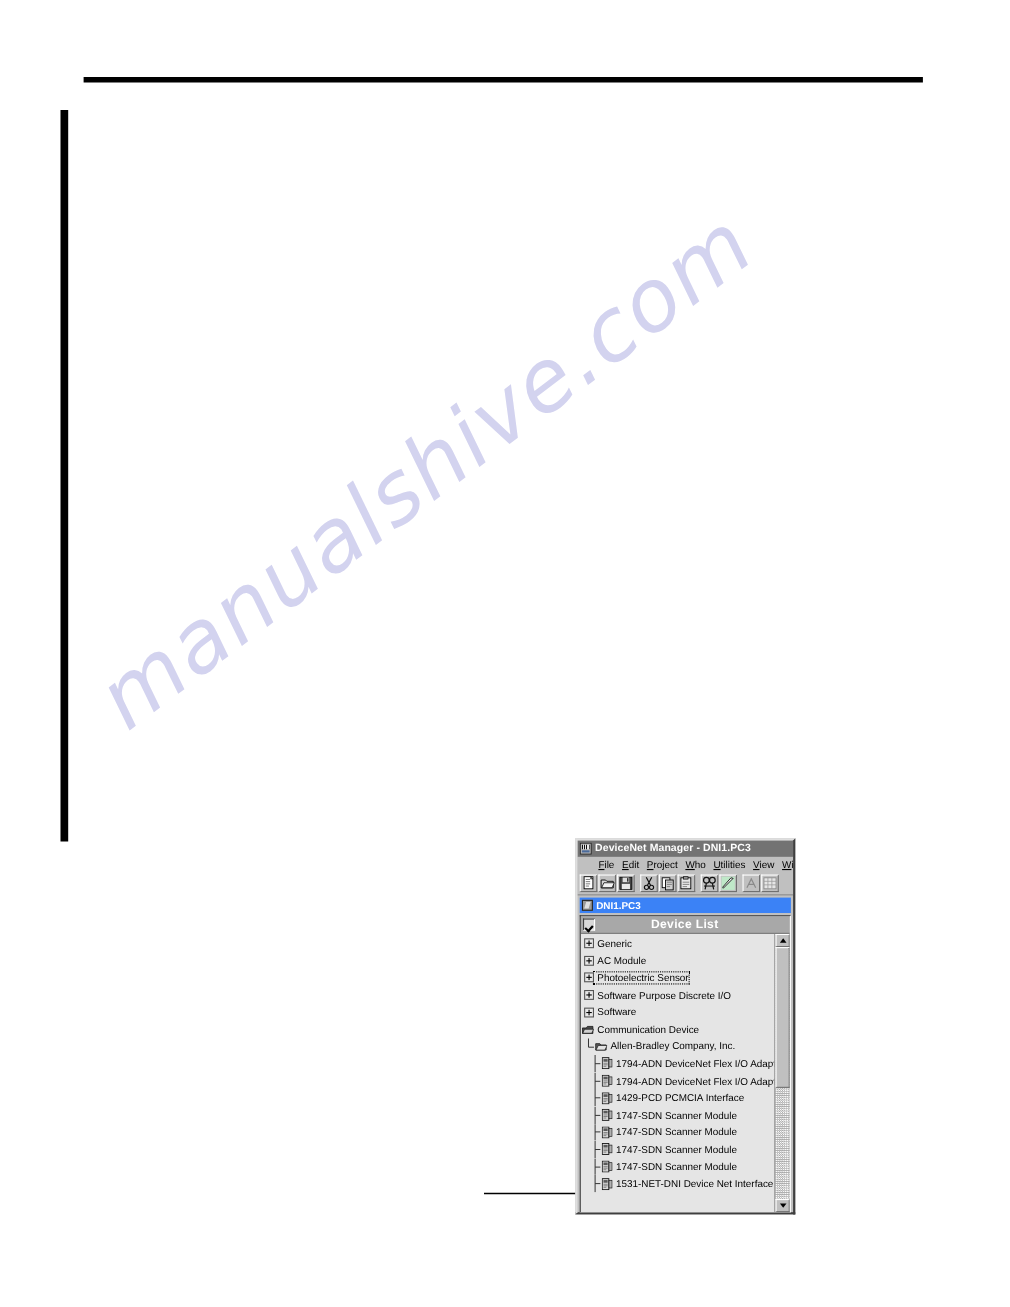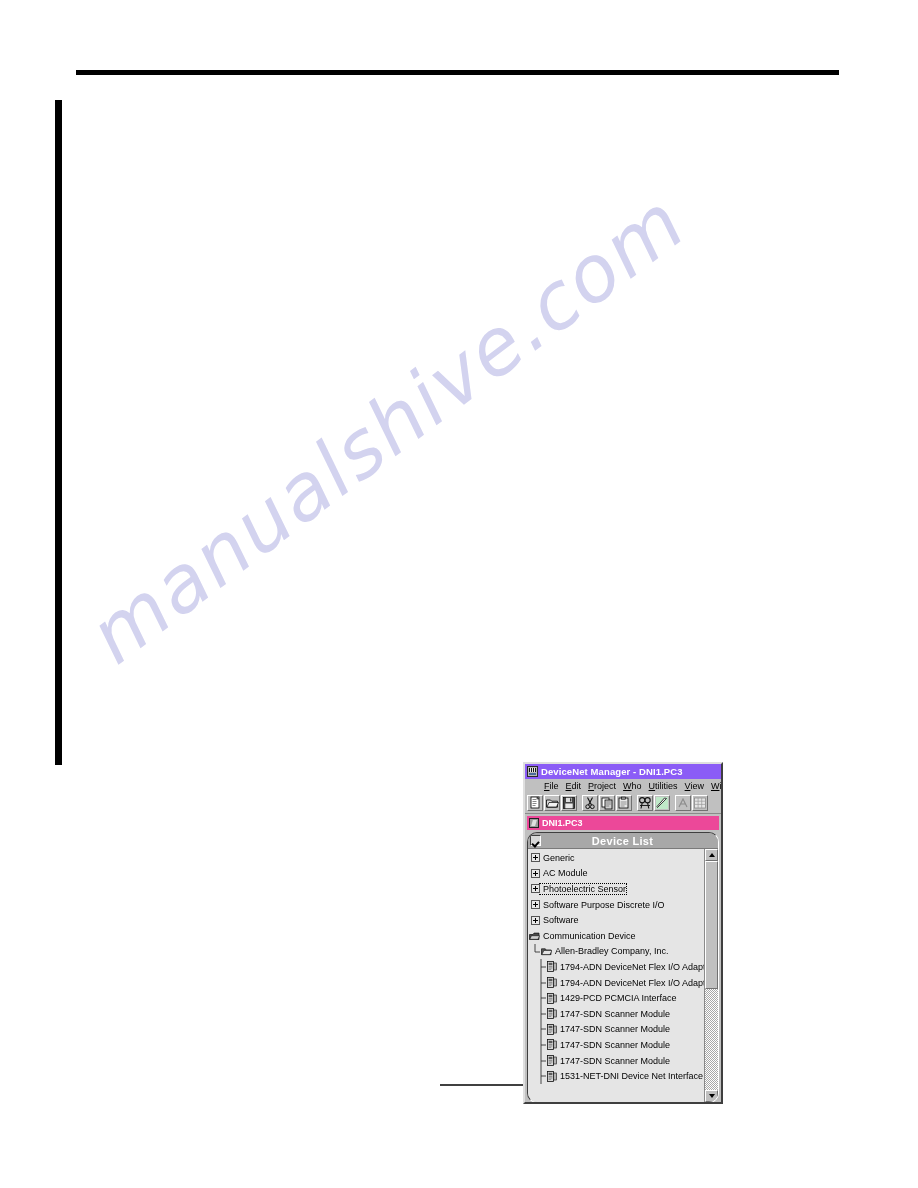--- a/index.html
+++ b/index.html
@@ -81,21 +81,21 @@
     border-bottom: 2px solid #3f3f3f;
     box-sizing: border-box;
     font-size: 9px;
     color: #000000;
     overflow: hidden;
   }
 
   
   #title-bar {
     height: 15px;
-    background: #8b5cf6;
+    background: #737373;
     display: flex;
     align-items: center;
     padding: 0 2px;
     overflow: hidden;
   }
   #title-bar .app-icon {
     width: 11px;
     height: 11px;
     margin-right: 3px;
     flex: none;
@@ -173,21 +173,21 @@
   #toolbar .tb-sep {
     width: 4px;
     flex: none;
   }
   #toolbar .tb-btn svg { display: block; }
 
   
   #mdi-bar {
     height: 14px;
     margin: 2px 2px 0 2px;
-    background: #ec4899;
+    background: #3b82f6;
     display: flex;
     align-items: center;
     padding-left: 2px;
     overflow: hidden;
   }
   #mdi-bar .mdi-icon {
     width: 10px; height: 10px;
     flex: none;
     margin-right: 3px;
     background: #9a9a9a;
@@ -216,21 +216,20 @@
     height: 271px;
     background: #c0c0c0;
     border-top: 1px solid #3f3f3f;
     border-left: 1px solid #3f3f3f;
     border-right: 1px solid #ffffff;
     border-bottom: 1px solid #ffffff;
     box-sizing: border-box;
     display: flex;
     flex-direction: column;
     overflow: hidden;
-    border-radius: 10px;
   }
   #device-list-header {
     height: 15px;
     background: #a8a8a8;
     display: flex;
     align-items: center;
     flex: none;
     border-bottom: 1px solid #7a7a7a;
     position: relative;
   }

